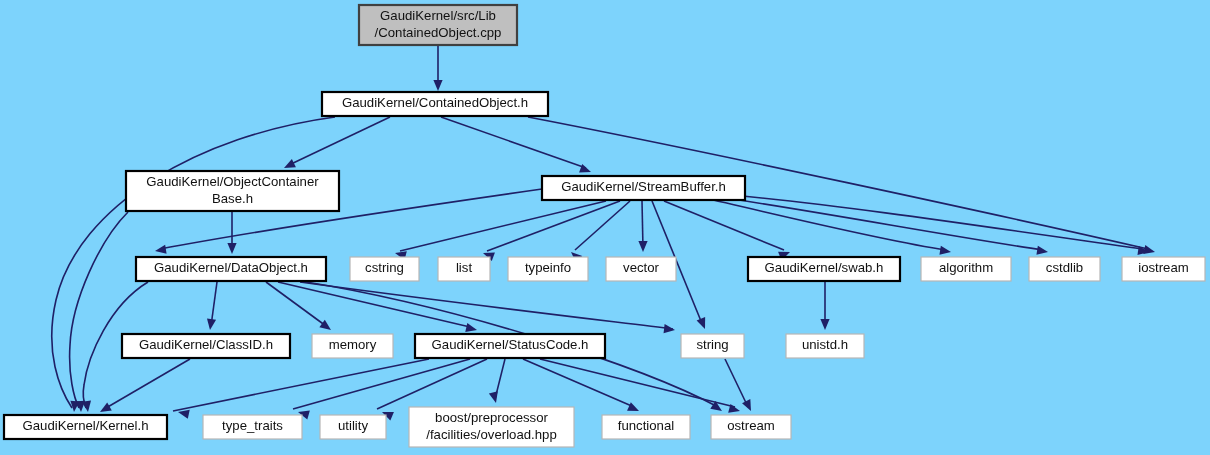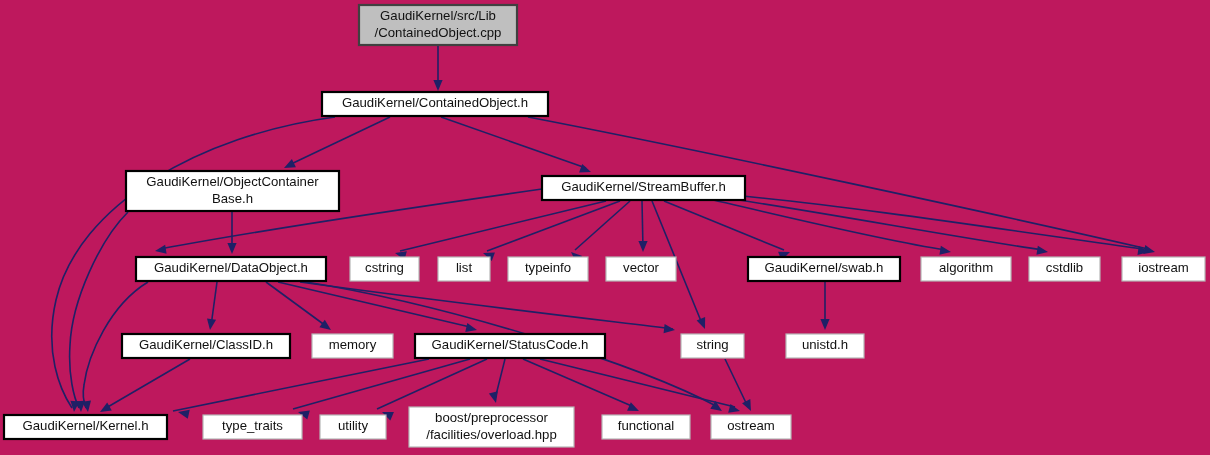--- a/index.html
+++ b/index.html
@@ -10,21 +10,21 @@
   body {
     width: 1210px;
     height: 455px;
     font-family: "Liberation Sans", sans-serif;
     overflow: hidden;
   }
   #graph-root {
     position: relative;
     width: 1210px;
     height: 455px;
-    background: #be185d;
+    background: #7dd3fc;
   }
   svg#graph-svg {
     position: absolute;
     left: 0;
     top: 0;
     width: 1210px;
     height: 455px;
     display: block;
   }
   .edge-path {

